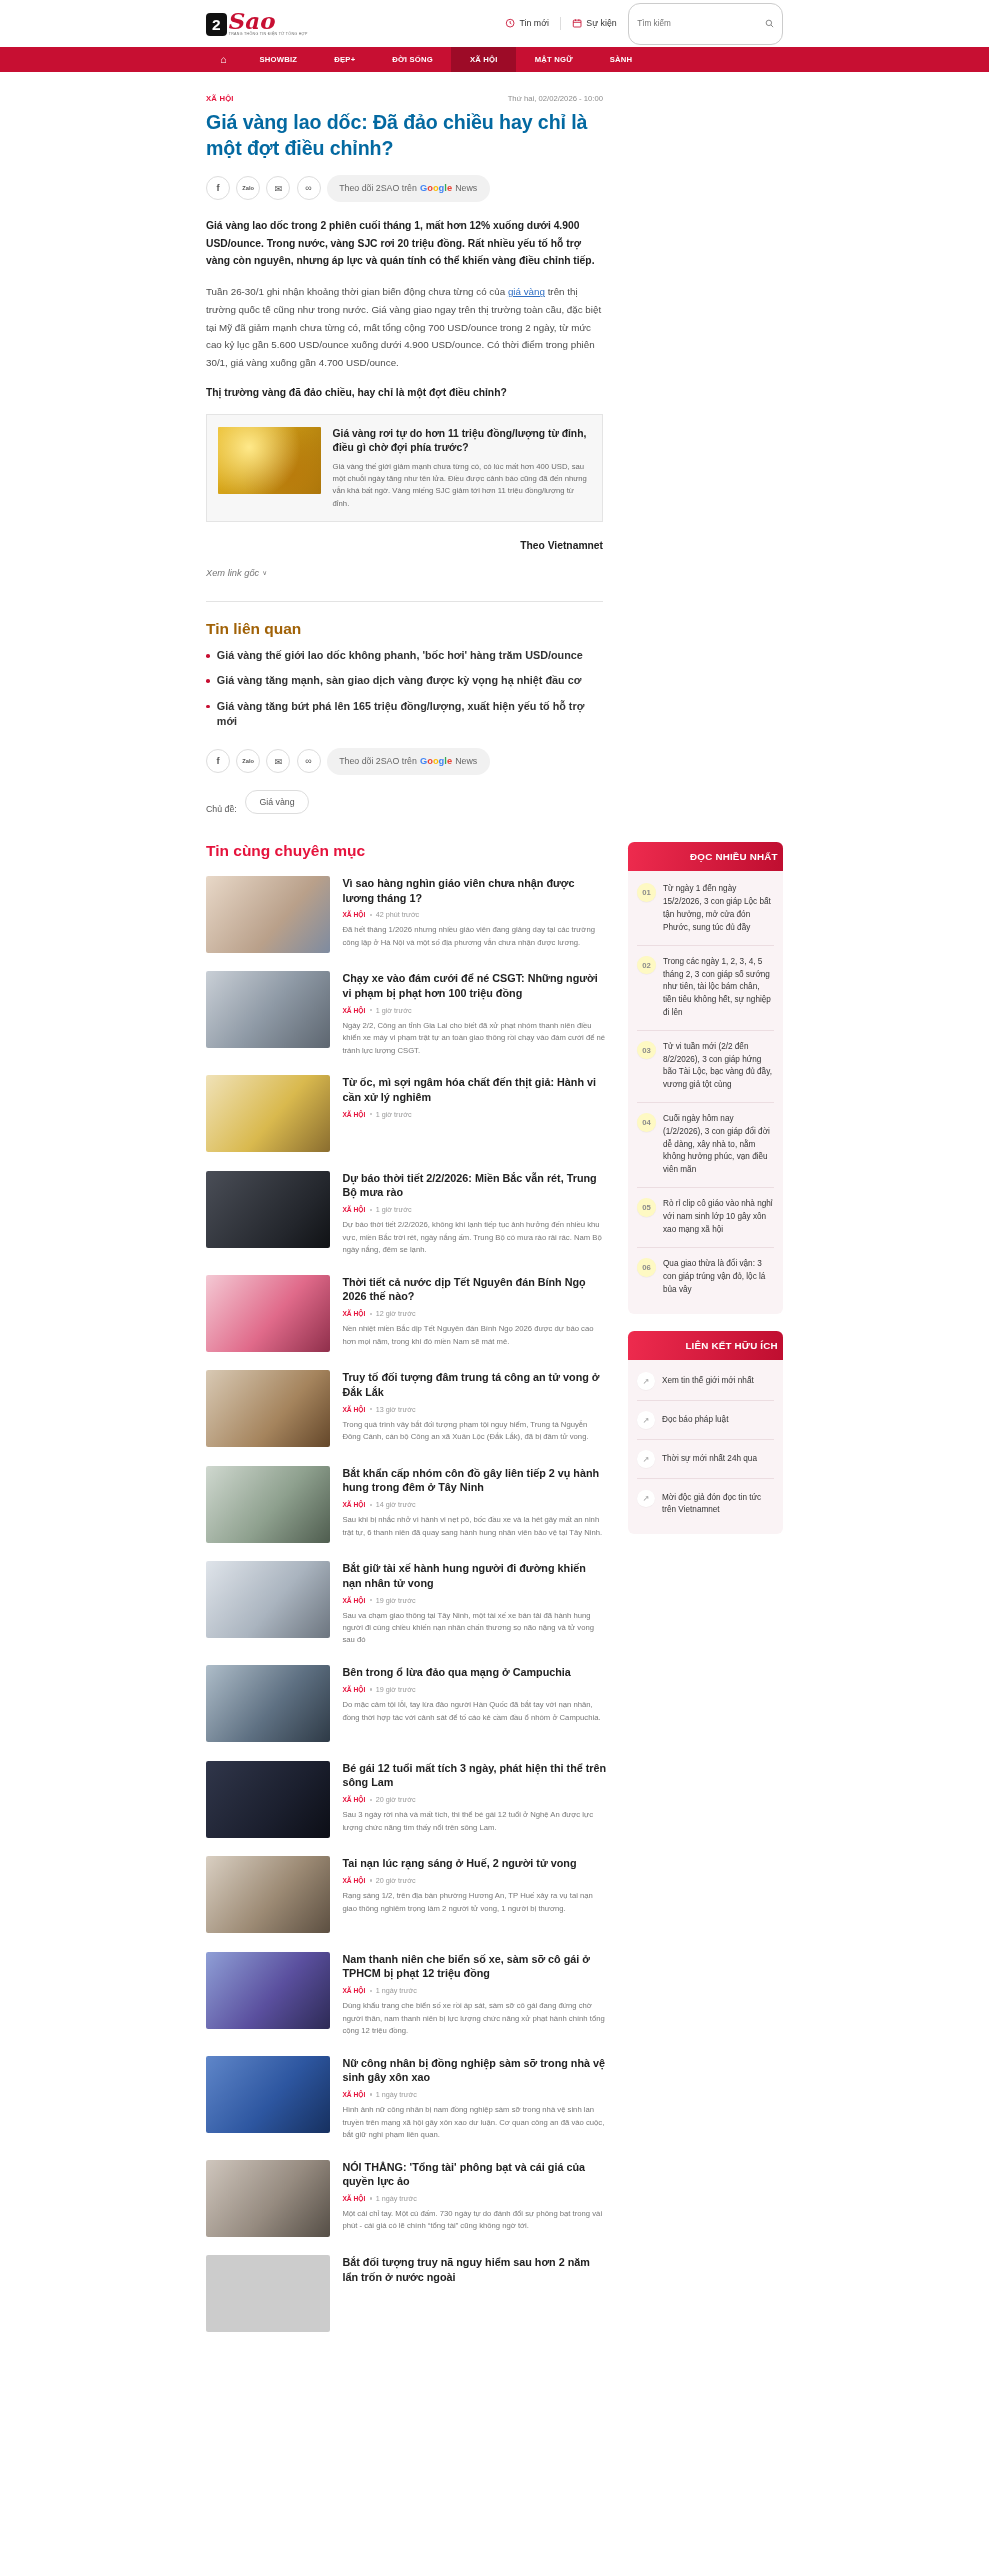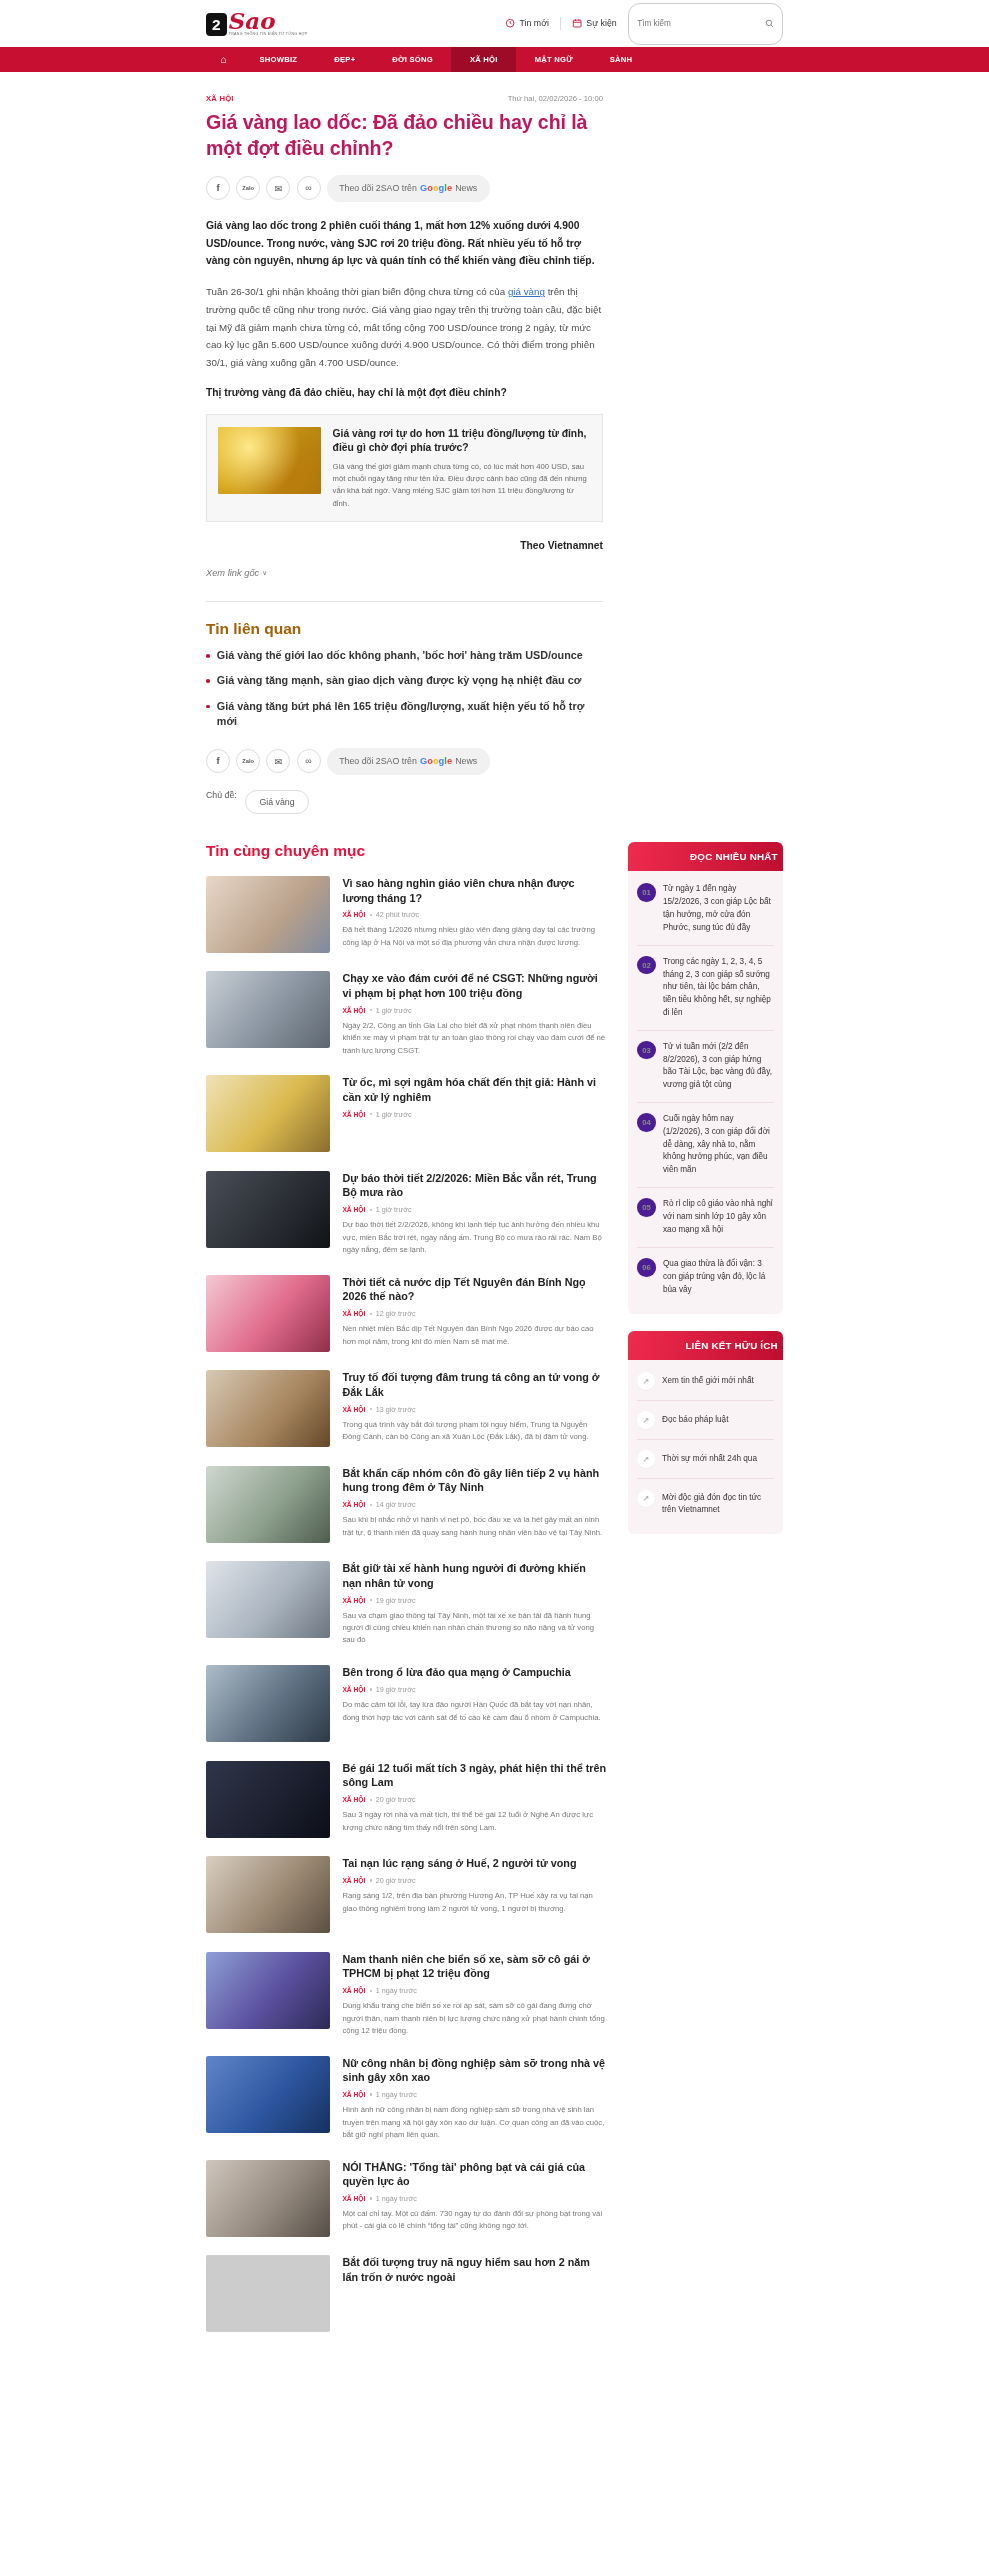--- a/index.html
+++ b/index.html
@@ -27,21 +27,21 @@
   .nav .wrap { display:flex; align-items:stretch; height:100%; }
   .nav-home { display:flex; align-items:center; padding:0 14.4px; color:#fff; font-size:10.3px; cursor:pointer; }
   .nav-item { display:flex; align-items:center; padding:0 18.5px; color:#fff; font-weight:bold; font-size:7.7px; letter-spacing:0.2px; cursor:pointer; }
   .nav-item.active { background:#9d0b27; }
 
   
   .article { width:397px; padding-top:21.6px; }
   .art-meta { display:flex; justify-content:space-between; align-items:center; font-size:7.7px; }
   .art-cat { color:#e5133c; font-weight:bold; letter-spacing:0.2px; cursor:pointer; }
   .art-date { color:#8d8d8d; }
-  h1.title { font-size:19.6px; line-height:1.32; color:#be185d; margin:7.2px 0 13.4px; letter-spacing:-0.1px; }
+  h1.title { font-size:19.6px; line-height:1.32; color:#0369a1; margin:7.2px 0 13.4px; letter-spacing:-0.1px; }
   .share-row { display:flex; align-items:center; gap:6.2px; margin-bottom:15.5px; }
   .sh-btn { width:24px; height:24px; border:0.5px solid #ddd; border-radius:50%; display:flex; align-items:center; justify-content:center; color:#555; font-size:9.3px; cursor:pointer; background:#fff; }
   .sh-btn.zalo { font-size:5.7px; font-weight:bold; }
   .follow-pill { height:27px; border-radius:13.4px; background:#f1f1f1; display:flex; align-items:center; gap:3.1px; padding:0 12.4px; color:#666; font-size:8.8px; cursor:pointer; }
   .g-blue{color:#4285F4}.g-red{color:#EA4335}.g-yel{color:#FBBC05}.g-grn{color:#34A853}
   .g-word{font-weight:bold; font-size:9.3px;}
   .lead { font-size:10.3px; font-weight:bold; color:#222; line-height:1.7; margin-bottom:5.2px; }
   .article p.body { font-size:9.8px; color:#4d4d4d; line-height:1.8; margin-top:13.4px; }
   .article p.body a { color:#2f6fc4; text-decoration:underline; cursor:pointer; }
   figure.art-img { margin-top:15.5px; }
@@ -65,21 +65,21 @@
   .embed-desc { font-size:7.7px; color:#6b6b6b; line-height:1.6; margin-top:5.2px; }
 
   .source-line { text-align:right; font-size:10.3px; font-weight:bold; color:#222; margin-top:17.5px; }
   .viewlink { font-style:italic; color:#777; font-size:9.3px; margin-top:17.5px; display:flex; align-items:center; gap:3.1px; cursor:pointer; }
   .art-hr { border:none; border-top:0.5px solid #e3e3e3; margin:23px 0 17.5px; width:397px; }
   .rel-head { color:#a16207; font-size:15.5px; font-weight:bold; }
   .rel-list { list-style:none; margin-top:9.3px; }
   .rel-list li { display:flex; gap:7.2px; align-items:baseline; margin-top:10.3px; cursor:pointer; }
   .rel-dot { width:3.6px; height:3.6px; border-radius:50%; background:#c70f32; flex:none; position:relative; top:-1.5px; }
   .rel-txt { font-size:10.8px; font-weight:bold; color:#333; line-height:1.4; }
-  .topic-row { display:flex; align-items:flex-start; gap:8.2px; margin-top:7px; }
+  .topic-row { display:flex; align-items:flex-end; gap:8.2px; margin-top:7px; }
   .topic-label { color:#555; font-size:8.8px; }
   .topic-pill { border:0.5px solid #ddd; border-radius:12.4px; padding:6.2px 13.4px; color:#555; font-size:8.8px; cursor:pointer; }
 
   
   .section-area { display:flex; gap:20.6px; margin-top:28px; }
   .sec-main { width:402px; }
   .sec-head { color:#e5133c; font-size:15.5px; font-weight:bold; margin-bottom:15.5px; }
   .news-item { display:flex; gap:12.4px; margin-bottom:18.5px; cursor:pointer; }
   .news-thumb { width:124px; height:77px; flex:none; border-radius:2.1px; background:#ccc; }
   .news-title { font-size:10.8px; font-weight:bold; color:#222; line-height:1.35; }
@@ -89,21 +89,21 @@
   .news-time { color:#999; font-size:7.2px; }
   .news-desc { color:#777; font-size:7.7px; line-height:1.6; margin-top:5.2px; }
 
   
   .aside { width:155px; flex:none; }
   .sb-box { margin-bottom:17.5px; }
   .sb-head { background:linear-gradient(100deg,#ee2b4e,#bf0e30); color:#fff; font-weight:bold; font-size:9.8px; text-align:right; padding:8.8px 5.2px; border-radius:6.2px 6.2px 0 0; letter-spacing:0.2px; }
   .sb-body { background:#faf3f5; border-radius:0 0 6.2px 6.2px; padding:2.1px 9.3px 7.2px; }
   .sb-item { display:flex; gap:7.2px; padding:10.3px 0; border-bottom:0.5px solid #ecdde1; cursor:pointer; }
   .sb-item:last-child { border-bottom:none; }
-  .sb-num { width:18.5px; height:18.5px; flex:none; background:#4c1d95; border-radius:50%; display:flex; align-items:center; justify-content:center; color:#8b8b8b; font-size:7.7px; font-weight:bold; box-shadow:0 0.5px 1px rgba(0,0,0,.06); }
+  .sb-num { width:18.5px; height:18.5px; flex:none; background:#fef9c3; border-radius:50%; display:flex; align-items:center; justify-content:center; color:#8b8b8b; font-size:7.7px; font-weight:bold; box-shadow:0 0.5px 1px rgba(0,0,0,.06); }
   .sb-txt { font-size:8.2px; color:#333; line-height:1.55; }
   .lk-item { display:flex; gap:7.2px; align-items:flex-start; padding:10.3px 0; border-bottom:0.5px solid #ecdde1; cursor:pointer; }
   .lk-item:last-child { border-bottom:none; }
   .lk-ico { width:17.5px; height:17.5px; flex:none; border-radius:50%; background:#fff; color:#9a9a9a; display:flex; align-items:center; justify-content:center; font-size:8.2px; box-shadow:0 0.5px 1px rgba(0,0,0,.06); }
   .lk-txt { font-size:8.2px; color:#333; line-height:1.5; padding-top:2.6px; }
 
   
   .t0{background:linear-gradient(130deg,#e8d8c8,#b9a08a 60%,#7e8ba0);}
   .t1{background:linear-gradient(130deg,#c9cfd6,#8f9aa6 50%,#5d6670);}
   .t2{background:linear-gradient(130deg,#f0e2b8,#d9b94e 55%,#8a6d2f);}

